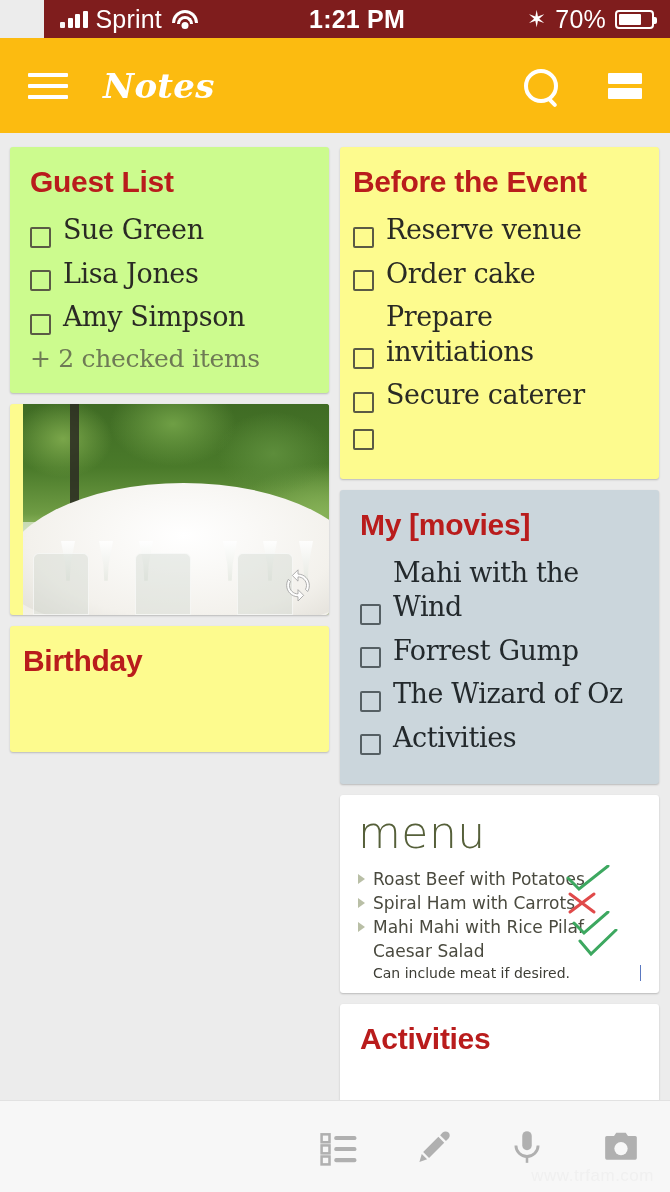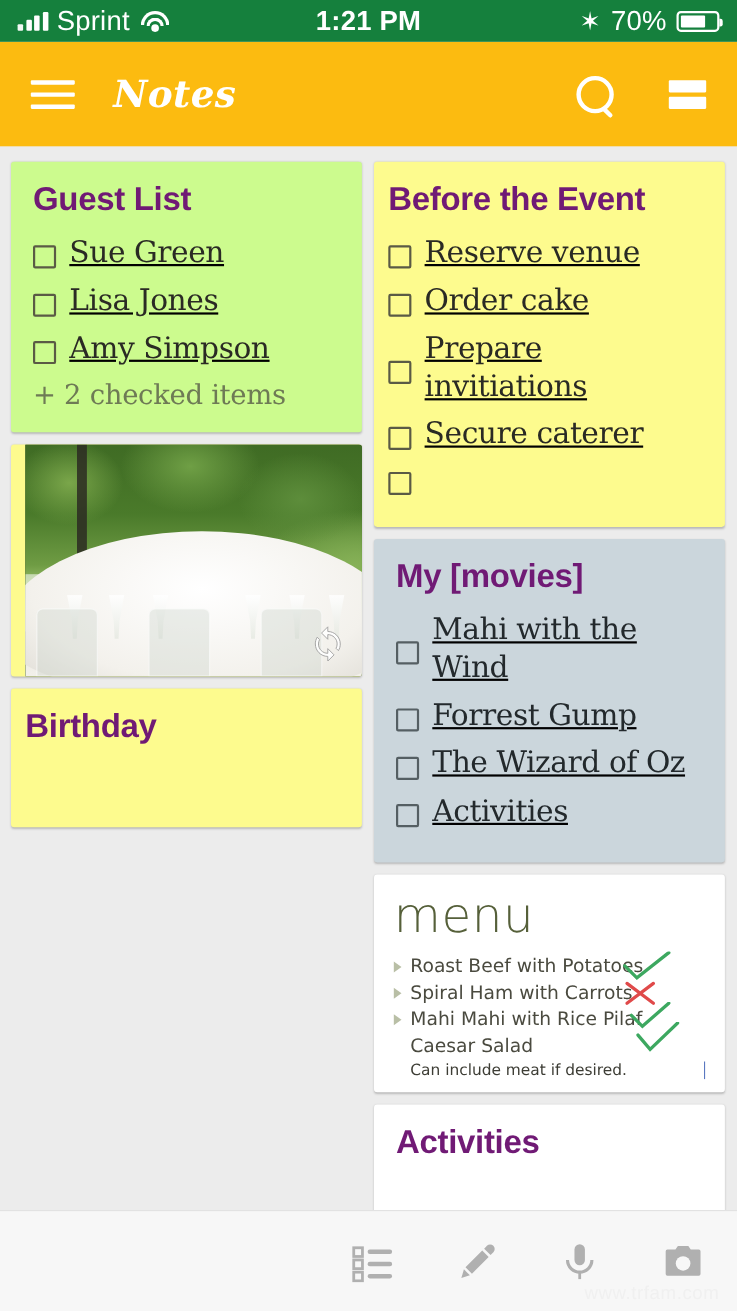--- a/index.html
+++ b/index.html
@@ -6,23 +6,23 @@
   html, body {
     width: 670px; height: 1192px;
     background: #eceff1;
     font-family: "Liberation Sans", sans-serif;
     overflow: hidden;
   }
   #app { position: relative; width: 670px; height: 1192px; background: #ececec; }
 
   
   .statusbar {
-    height: 38px; background: #15803d; color: #ffffff;
+    height: 38px; background: #7f1d1d; color: #ffffff;
     display: flex; align-items: center; padding: 0 16px;
-    font-size: 25px; letter-spacing: .2px; position: relative;
+    font-size: 25px; letter-spacing: .2px; position: relative; margin-left: 44px;
   }
   .sb-left { display: flex; align-items: center; gap: 8px; }
   .sig { display: flex; align-items: flex-end; gap: 2.5px; height: 17px; }
   .sig i { display: block; width: 5px; background: #fff; border-radius: 1px; }
   .sig i:nth-child(1){ height: 6px; opacity:.95 }
   .sig i:nth-child(2){ height: 10px; }
   .sig i:nth-child(3){ height: 14px; }
   .sig i:nth-child(4){ height: 17px; }
   .carrier { font-size: 25px; font-weight: 400; }
   .wifi { width: 26px; height: 19px; position: relative; margin-left: 2px; }
@@ -66,24 +66,24 @@
 
   
   .board { position: relative; height: 1059px; padding: 14px 10px 0 10px; overflow: hidden; }
   .cols { display: flex; gap: 11px; align-items: flex-start; }
   .col { width: 319px; display: flex; flex-direction: column; gap: 11px; }
 
   .card { border-radius: 3px; box-shadow: 0 1px 2px rgba(0,0,0,.22); overflow: hidden; }
   .card-pad { padding: 18px 20px 20px 20px; }
   .card-title {
     font-family: "Liberation Sans", sans-serif;
-    font-weight: 700; font-size: 30px; color: #701a75;
+    font-weight: 700; font-size: 30px; color: #b91c1c;
     letter-spacing: -.3px; margin-bottom: 14px;
   }
-  .chk-row { display: flex; align-items: center; gap: 12px; margin-bottom: 9px; text-decoration: underline; }
+  .chk-row { display: flex; align-items: flex-end; gap: 12px; margin-bottom: 9px; }
   .chkbox { width: 21px; height: 21px; border: 2.5px solid #5a5a45; border-radius: 2px;
             flex: none; margin-top: 7px; background: transparent; }
   .chk-label { font-family: "DejaVu Serif", serif; font-size: 27px; color: #2a2a24;
                line-height: 1.28; letter-spacing: -.4px; }
   .more-items { font-family: "DejaVu Serif", serif; font-size: 25px; color: #6e7a55;
                 margin-top: 6px; letter-spacing: -.3px; }
 
   .green { background: #CCFB8E; }
   .yellow { background: #FDFB8E; padding-left: 13px; }
   .bluegrey { background: #CBD6DC; }

